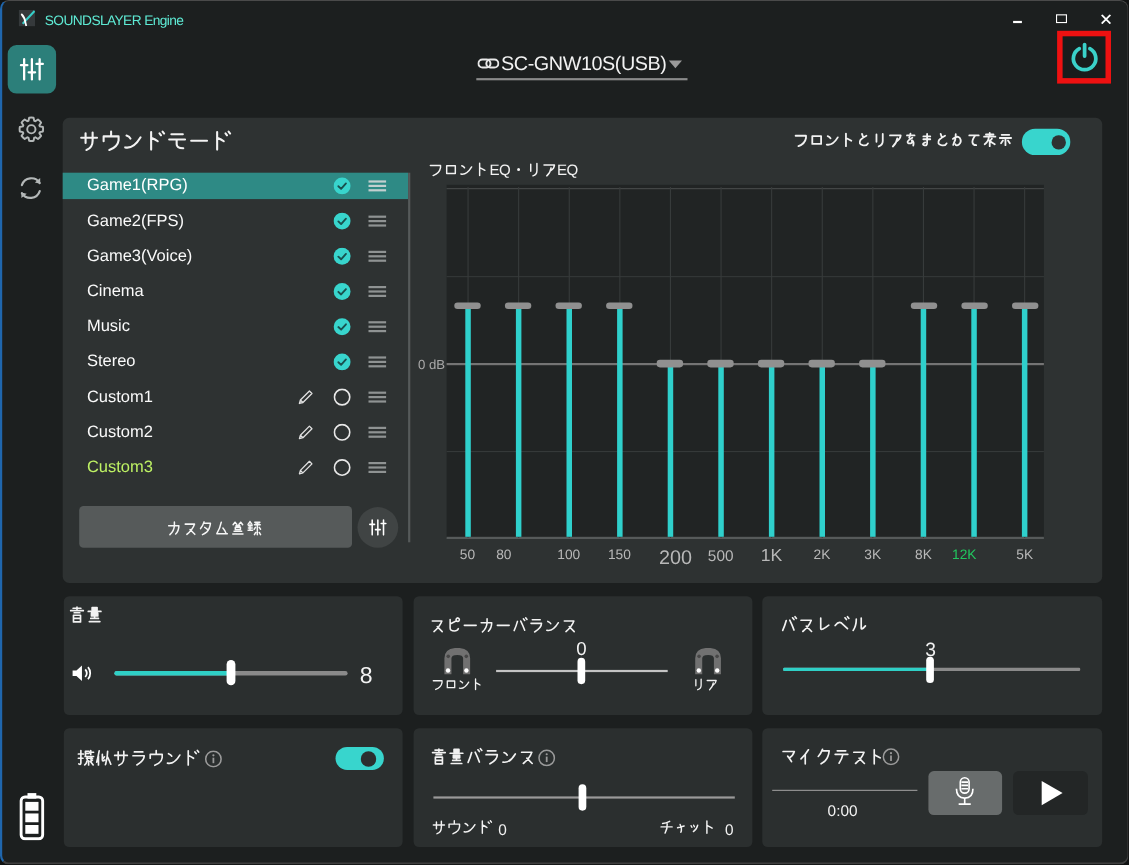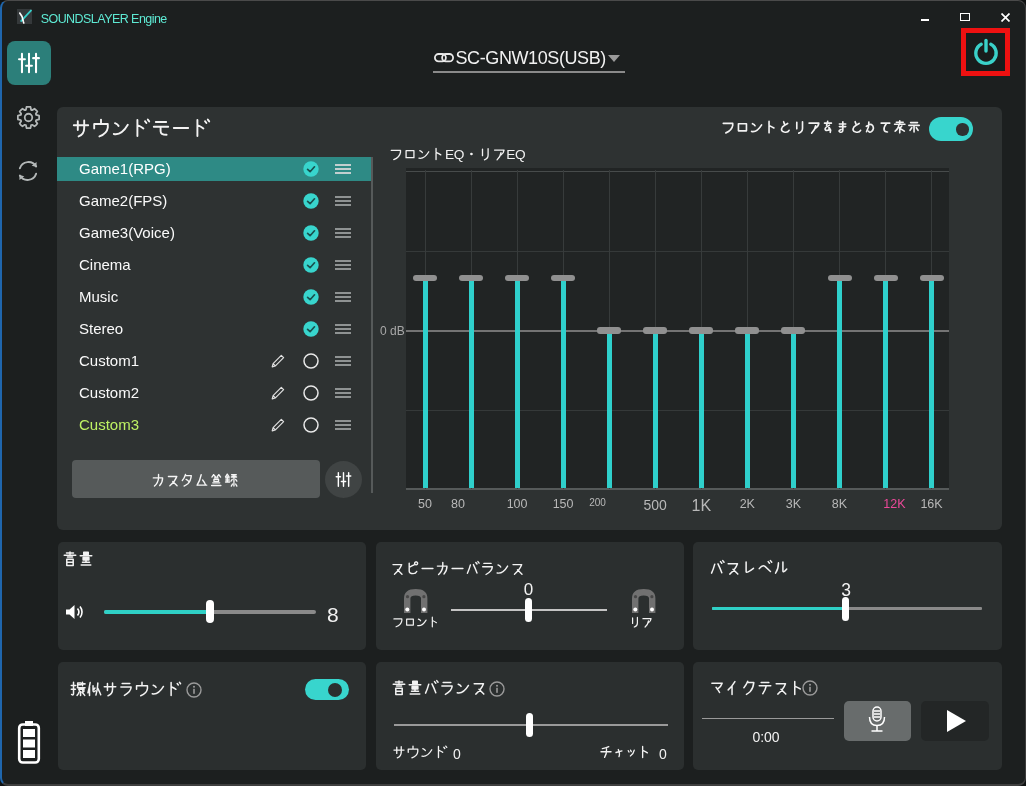--- a/index.html
+++ b/index.html
@@ -214,21 +214,21 @@
 <div class="abs" style="left:514.6px;top:277.7px;width:5px;height:210.8px;background:#2fd0cc"></div>
 <div class="abs" style="left:505.1px;top:274.5px;width:24px;height:6.5px;background:#909090;border-radius:3px"></div>
 <div class="abs" style="left:497.1px;top:497px;width:40px;text-align:center;font-size:12.5px;color:#b8b8b8">100</div>
 <div class="abs" style="left:562.6px;top:170px;width:1px;height:319px;background:#373b3b"></div>
 <div class="abs" style="left:560.6px;top:277.7px;width:5px;height:210.8px;background:#2fd0cc"></div>
 <div class="abs" style="left:551.1px;top:274.5px;width:24px;height:6.5px;background:#909090;border-radius:3px"></div>
 <div class="abs" style="left:543.1px;top:497px;width:40px;text-align:center;font-size:12.5px;color:#b8b8b8">150</div>
 <div class="abs" style="left:608.7px;top:170px;width:1px;height:319px;background:#373b3b"></div>
 <div class="abs" style="left:606.7px;top:330.3px;width:5px;height:158.2px;background:#2fd0cc"></div>
 <div class="abs" style="left:597.2px;top:327.1px;width:24px;height:6.5px;background:#909090;border-radius:3px"></div>
-<div class="abs" style="left:589.2px;top:497px;width:40px;text-align:left;font-size:10px;color:#b8b8b8">200</div>
+<div class="abs" style="left:589.2px;top:497px;width:40px;text-align:right;font-size:18px;color:#b8b8b8">200</div>
 <div class="abs" style="left:654.8px;top:170px;width:1px;height:319px;background:#373b3b"></div>
 <div class="abs" style="left:652.8px;top:330.3px;width:5px;height:158.2px;background:#2fd0cc"></div>
 <div class="abs" style="left:643.2px;top:327.1px;width:24px;height:6.5px;background:#909090;border-radius:3px"></div>
 <div class="abs" style="left:635.2px;top:497px;width:40px;text-align:center;font-size:14px;color:#b8b8b8">500</div>
 <div class="abs" style="left:700.8px;top:170px;width:1px;height:319px;background:#373b3b"></div>
 <div class="abs" style="left:698.8px;top:330.3px;width:5px;height:158.2px;background:#2fd0cc"></div>
 <div class="abs" style="left:689.3px;top:327.1px;width:24px;height:6.5px;background:#909090;border-radius:3px"></div>
 <div class="abs" style="left:681.3px;top:497px;width:40px;text-align:center;font-size:16px;color:#b8b8b8">1K</div>
 <div class="abs" style="left:746.8px;top:170px;width:1px;height:319px;background:#373b3b"></div>
 <div class="abs" style="left:744.8px;top:330.3px;width:5px;height:158.2px;background:#2fd0cc"></div>
@@ -238,25 +238,25 @@
 <div class="abs" style="left:790.9px;top:330.3px;width:5px;height:158.2px;background:#2fd0cc"></div>
 <div class="abs" style="left:781.4px;top:327.1px;width:24px;height:6.5px;background:#909090;border-radius:3px"></div>
 <div class="abs" style="left:773.4px;top:497px;width:40px;text-align:center;font-size:12.5px;color:#b8b8b8">3K</div>
 <div class="abs" style="left:839.0px;top:170px;width:1px;height:319px;background:#373b3b"></div>
 <div class="abs" style="left:837.0px;top:277.7px;width:5px;height:210.8px;background:#2fd0cc"></div>
 <div class="abs" style="left:827.5px;top:274.5px;width:24px;height:6.5px;background:#909090;border-radius:3px"></div>
 <div class="abs" style="left:819.5px;top:497px;width:40px;text-align:center;font-size:12.5px;color:#b8b8b8">8K</div>
 <div class="abs" style="left:885.0px;top:170px;width:1px;height:319px;background:#373b3b"></div>
 <div class="abs" style="left:883.0px;top:277.7px;width:5px;height:210.8px;background:#2fd0cc"></div>
 <div class="abs" style="left:873.5px;top:274.5px;width:24px;height:6.5px;background:#909090;border-radius:3px"></div>
-<div class="abs" style="left:865.5px;top:497px;width:40px;text-align:right;font-size:12.5px;color:#ec4899">12K</div>
+<div class="abs" style="left:865.5px;top:497px;width:40px;text-align:left;font-size:12.5px;color:#22c55e">12K</div>
 <div class="abs" style="left:931.0px;top:170px;width:1px;height:319px;background:#373b3b"></div>
 <div class="abs" style="left:929.0px;top:277.7px;width:5px;height:210.8px;background:#2fd0cc"></div>
 <div class="abs" style="left:919.5px;top:274.5px;width:24px;height:6.5px;background:#909090;border-radius:3px"></div>
-<div class="abs" style="left:911.5px;top:497px;width:40px;text-align:center;font-size:12.5px;color:#b8b8b8">16K</div>
+<div class="abs" style="left:911.5px;top:497px;width:40px;text-align:center;font-size:12.5px;color:#b8b8b8">5K</div>
 <div class="abs" style="left:57.5px;top:541.5px;width:308.5px;height:108px;background:#2b2f2f;border-radius:5px"></div>
 <div class="abs" style="left:375.5px;top:541.5px;width:308.5px;height:108px;background:#2b2f2f;border-radius:5px"></div>
 <div class="abs" style="left:693px;top:541.5px;width:308.5px;height:108px;background:#2b2f2f;border-radius:5px"></div>
 <div class="abs" style="left:57.5px;top:661.5px;width:308.5px;height:108px;background:#2b2f2f;border-radius:5px"></div>
 <div class="abs" style="left:375.5px;top:661.5px;width:308.5px;height:108px;background:#2b2f2f;border-radius:5px"></div>
 <div class="abs" style="left:693px;top:661.5px;width:308.5px;height:108px;background:#2b2f2f;border-radius:5px"></div>
 <svg style="position:absolute;left:62.4px;top:551px;overflow:visible" width="35" height="19">
         <path transform="translate(0.0,0.0) scale(0.1600)" d="M50 6 V18 M28 12 H72 M14 26 H86 M34 38 H66 M30 52 H70 V90 H30 Z M30 70 H70" fill="none" stroke="#f2f2f2" stroke-width="9.50" stroke-linecap="round" stroke-linejoin="round"></path>
         <path transform="translate(16.0,0.0) scale(0.1600)" d="M36 8 H64 V22 H36 Z M36 15 H64 M14 30 H86 M32 40 H68 V56 H32 Z M32 48 H68 M50 56 V70 M28 70 H72 M20 88 H80" fill="none" stroke="#f2f2f2" stroke-width="9.50" stroke-linecap="round" stroke-linejoin="round"></path>
       </svg>

